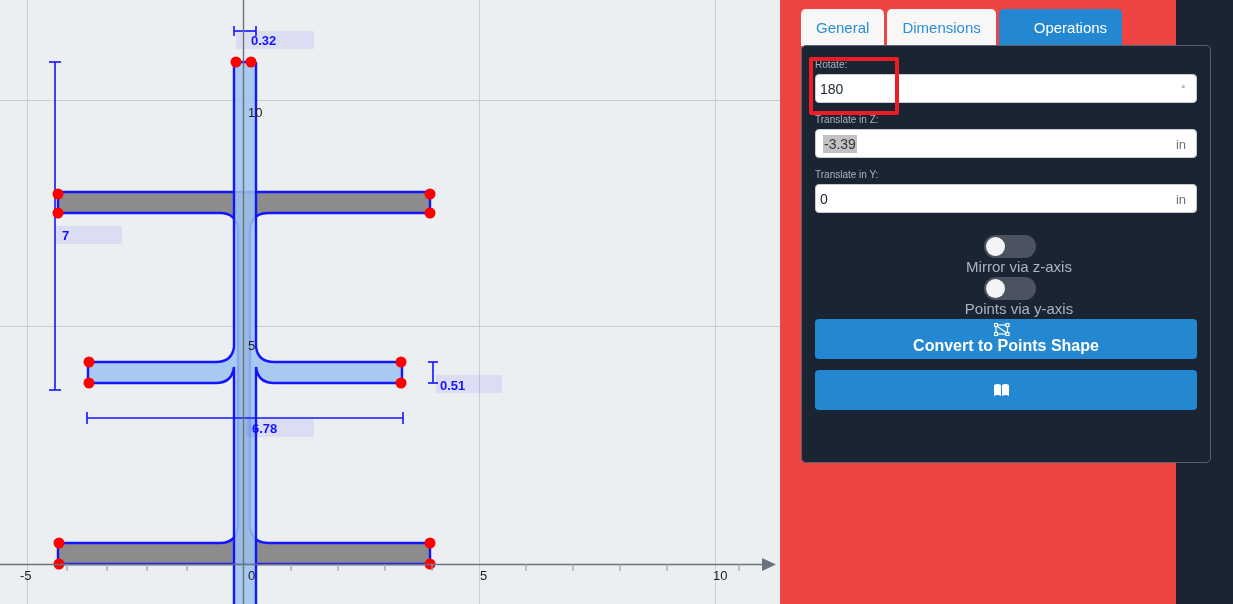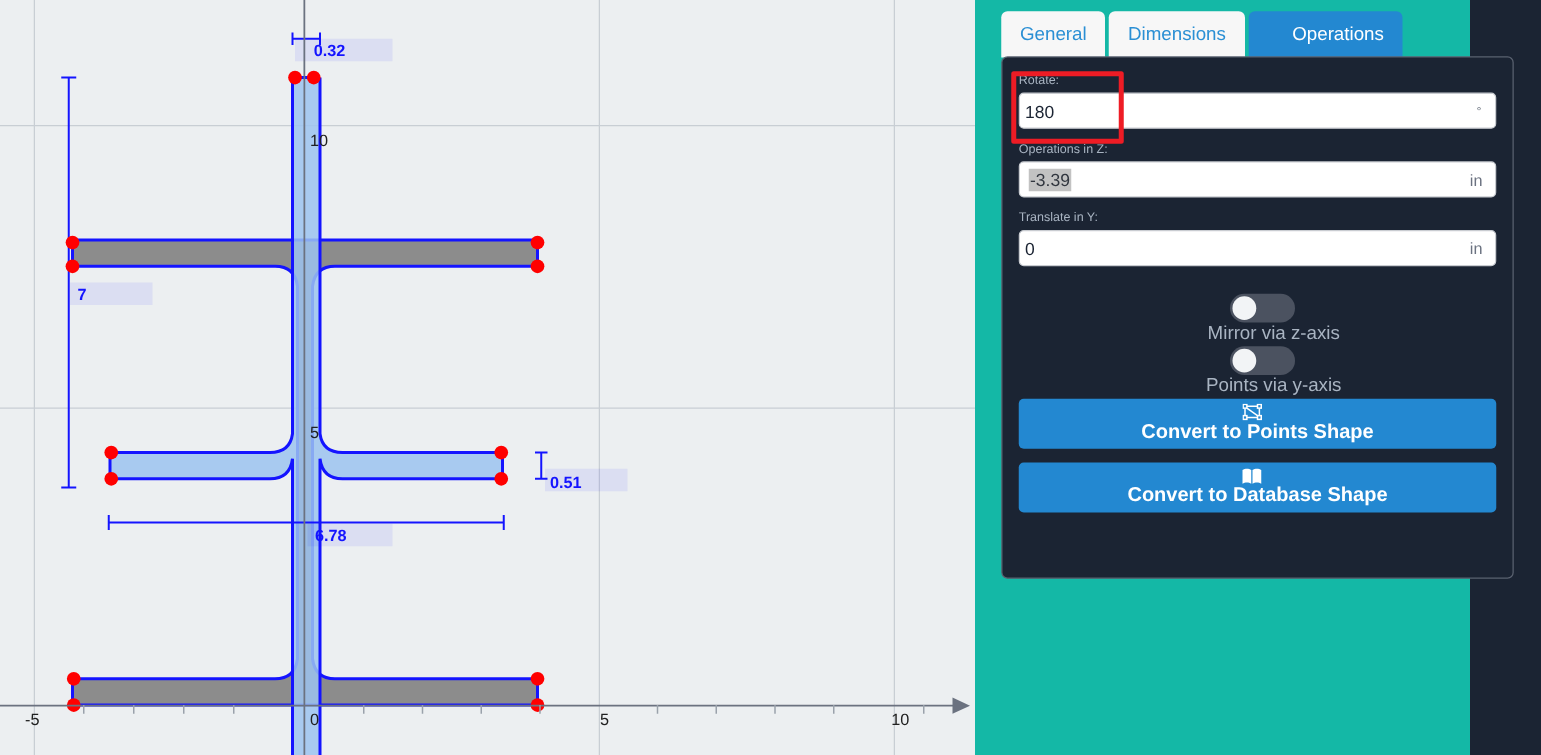--- a/index.html
+++ b/index.html
@@ -18,21 +18,21 @@
     width: 780px; height: 604px;
     background: #eceff1;
     overflow: hidden;
   }
   #canvas-svg { position: absolute; left: 0; top: 0; }
 
   
   #panel {
     position: absolute; left: 780px; top: 0;
     width: 396px; height: 604px;
-    background: #14b8a6;
+    background: #ef4444;
   }
 
   
   #tabbar {
     position: absolute; left: 21px; top: 8px;
     height: 38px;
     display: flex; align-items: flex-end;
   }
   .tab {
     height: 37px;
@@ -374,21 +374,21 @@
 
         <div class="field-group">
           <div class="field-label">Rotate:</div>
           <div class="input-wrap">
             <input type="text" value="180" style="">
             <span class="deg">°</span>
           </div>
         </div>
 
         <div class="field-group" style="margin-top:11px;">
-          <div class="field-label">Operations in Z:</div>
+          <div class="field-label">Translate in Z:</div>
           <div class="input-wrap">
             <input type="text" style="color: transparent;" value="-3.39">
             <span class="sel-highlight">-3.39</span>
             <span class="unit">in</span>
           </div>
         </div>
 
         <div class="field-group" style="margin-top:11px;">
           <div class="field-label">Translate in Y:</div>
           <div class="input-wrap">
@@ -430,21 +430,20 @@
             <span class="btn-text">Convert to Points Shape</span>
           </button>
 
           <button class="btn">
             <span class="btn-icon">
               <svg width="17" height="14" viewBox="0 0 17 14" aria-hidden="true">
                 <path d="M1 2 C3 0.6, 6 0.6, 8 2 L8 13 C6 11.6, 3 11.6, 1 13 Z" fill="#ffffff"></path>
                 <path d="M9 2 C11 0.6, 14 0.6, 16 2 L16 13 C14 11.6, 11 11.6, 9 13 Z" fill="#ffffff"></path>
               </svg>
             </span>
-            <span class="btn-text">Convert to Database Shape</span>
           </button>
         </div>
 
       </div>
     </div>
 
   </div>
 
   <div id="rotate-annotation"></div>
 

